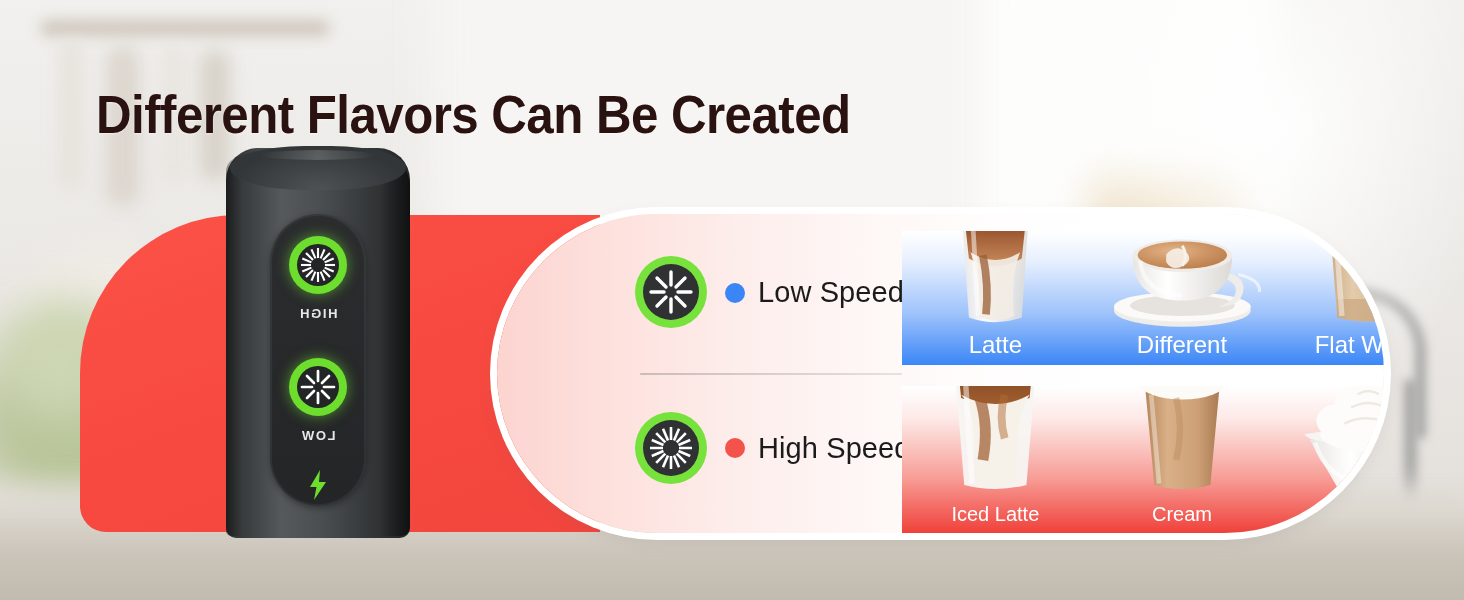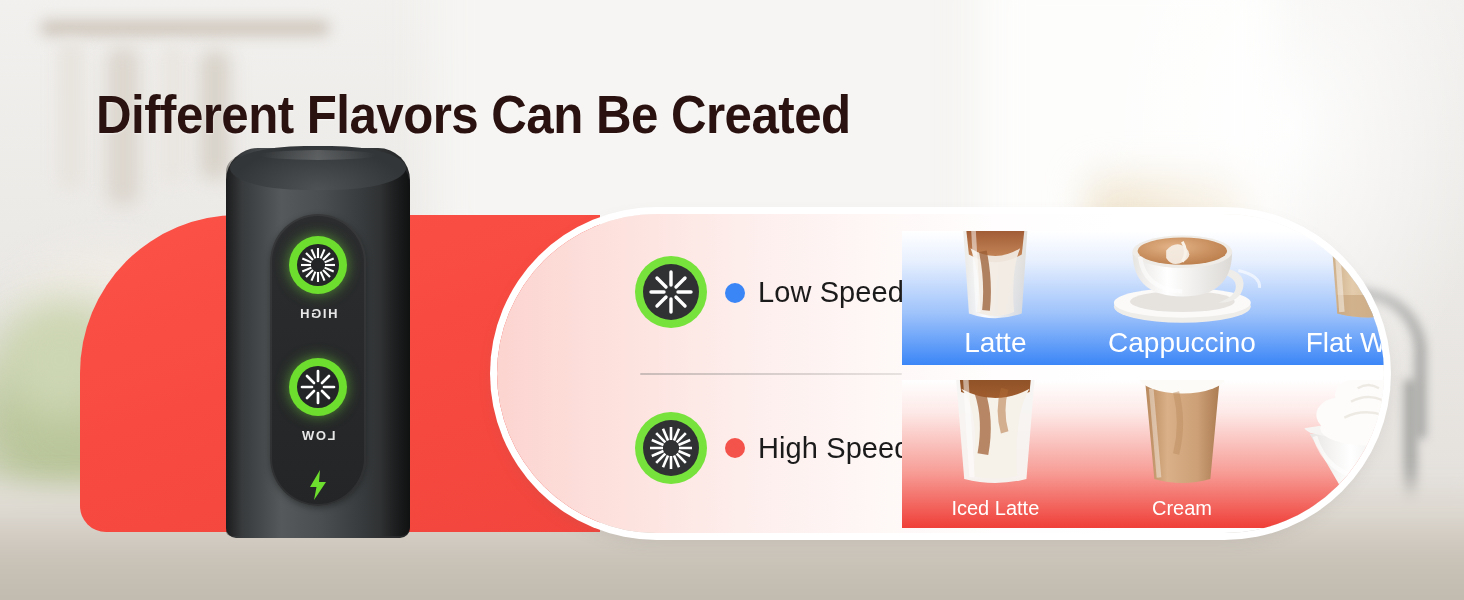--- a/index.html
+++ b/index.html
@@ -127,31 +127,31 @@
   .row-low  .spd-label { left:228px; top:62px; }
   .row-high .spd-label { left:228px; top:58px; }
   .dot { width:20px; height:20px; border-radius:50%; display:block; }
 
   
   .panel {
     position:absolute; left:405px; width:560px; height:134px;
     overflow:hidden;
   }
   .row-low  .panel { top:17px;  background:linear-gradient(180deg,#ffffff 0%,#e8f0fe 22%,#9dc2fb 62%,#3b86f7 100%); }
-  .row-high .panel { top:6px;   height:148px;
+  .row-high .panel { top:12px;   height:148px;
                      background:linear-gradient(180deg,#ffffff 0%,#fde9e7 22%,#f79e97 62%,#ef3f38 100%);text-decoration:underline; }
 
   .drinks { position:absolute; inset:0; display:flex; }
   .drink {
     flex:1; position:relative;
     display:flex; flex-direction:column; align-items:center; justify-content:flex-end;
   }
   .drink .art { position:relative; width:100%; flex:1; }
   .drink .cap {
-    font-size:28px; color:#ffffff; line-height:1;
+    font-size:24px; color:#ffffff; line-height:1;
     padding-bottom:8px; white-space:nowrap;
   }
   .row-high .drink .cap { padding-bottom:10px; font-size:20px; }
 
   
   .device { position:absolute; left:226px; top:148px; width:184px; height:390px; }
   .dev-body {
     position:absolute; inset:0;
     background:
       linear-gradient(90deg,
@@ -320,21 +320,21 @@
                 <path d="M102 60 q24 2 22 16 q-2 13 -20 13 q14 -5 14 -13 q0 -9 -16 -11 Z" fill="#efedea"></path>
                 <path d="M35 48 q0 36 40 36 q40 0 40 -36 Z" fill="url(#cap-cup)"></path>
                 <ellipse cx="75" cy="48" rx="40" ry="13" fill="#efece7"></ellipse>
                 <ellipse cx="75" cy="47.5" rx="36" ry="11" fill="url(#cap-foam)"></ellipse>
                 <path d="M62 47 q8 -9 16 -2 q6 6 -2 11 q-9 5 -14 -3 Z" fill="#f6efe6" opacity=".92"></path>
                 <path d="M75 40 q5 8 0 16" stroke="#f8f2e9" stroke-width="2.4" fill="none"></path>
                 <path d="M41 52 q3 26 34 28" stroke="#ffffff" stroke-width="3.5" fill="none" opacity=".55"></path>
                 <path d="M120 63 q18 4 17 14" stroke="#ffffff" stroke-width="2.5" fill="none" opacity=".6"></path>
               </svg>
             </div>
-            <div class="cap">Cappuccino</div>
+            <div class="cap">Different</div>
           </div>
 
           <div class="drink">
             <div class="art">
               <svg viewBox="0 0 120 110" width="100%" height="100%" preserveAspectRatio="xMidYMax meet">
                 <defs>
                   <linearGradient id="fw-body" x1="0" y1="0" x2="1" y2="0">
                     <stop offset="0" stop-color="#c9a982"></stop>
                     <stop offset=".3" stop-color="#e3cbab"></stop>
                     <stop offset=".7" stop-color="#d6bb97"></stop>

